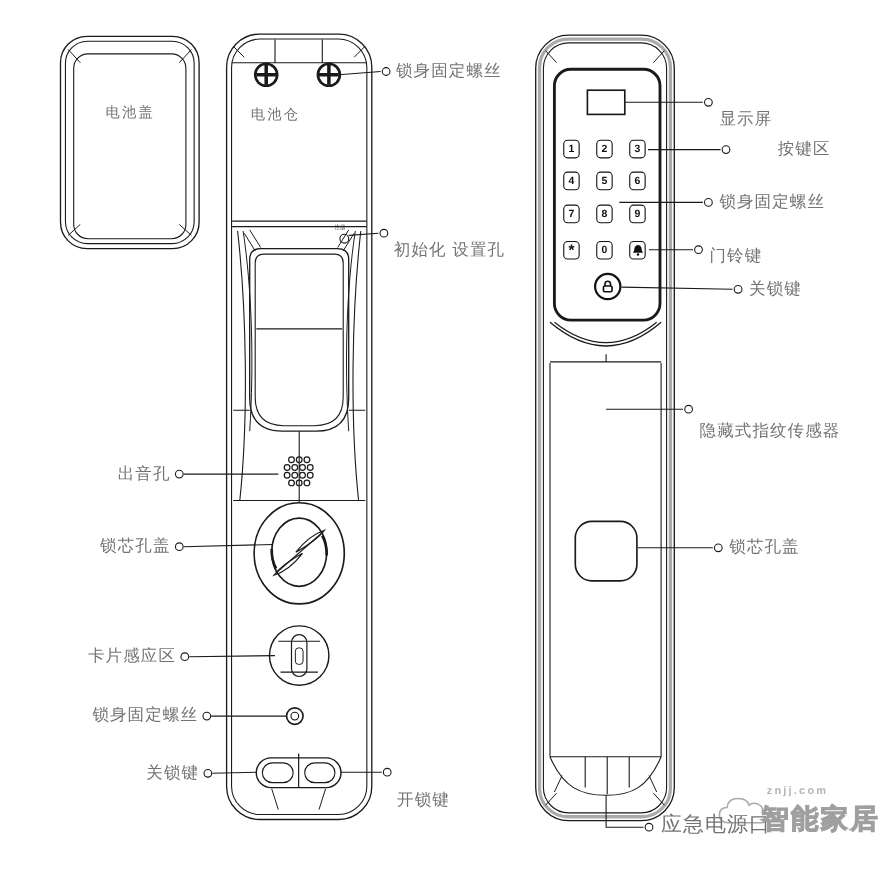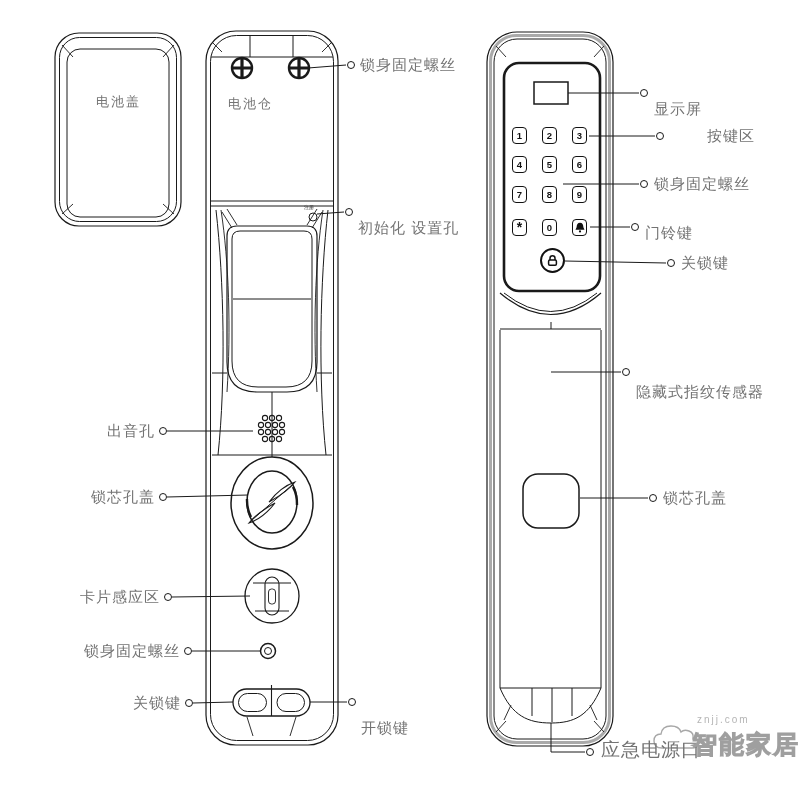--- a/index.html
+++ b/index.html
@@ -19,21 +19,21 @@
   .key{
     position:absolute;width:15px;height:17px;border:1.5px solid #111;border-radius:4px;
     box-sizing:border-box;text-align:center;font-size:9.5px;font-weight:bold;
     line-height:13px;color:#111;background:#fff;display:flex;align-items:center;justify-content:center;
   }
   .key.star{font-size:14px;}
   .lockbtn{
     position:absolute;width:25px;height:25px;border:2px solid #111;border-radius:50%;
     box-sizing:border-box;background:#fff;display:flex;align-items:center;justify-content:center;
   }
-  .wm1{position:absolute;font-size:10px;color:#b5b5b5;letter-spacing:2px;font-weight:normal;text-align:right;}
+  .wm1{position:absolute;font-size:10px;color:#b5b5b5;letter-spacing:2px;font-weight:bold;text-align:right;}
   .wm2{
     position:absolute;font-size:25px;font-weight:bold;letter-spacing:2px;
     color:rgba(180,180,180,0.30);-webkit-text-stroke:1px #9f9f9f;
   }
 </style>
 </head>
 <body>
 
 <div id="stage">
 

